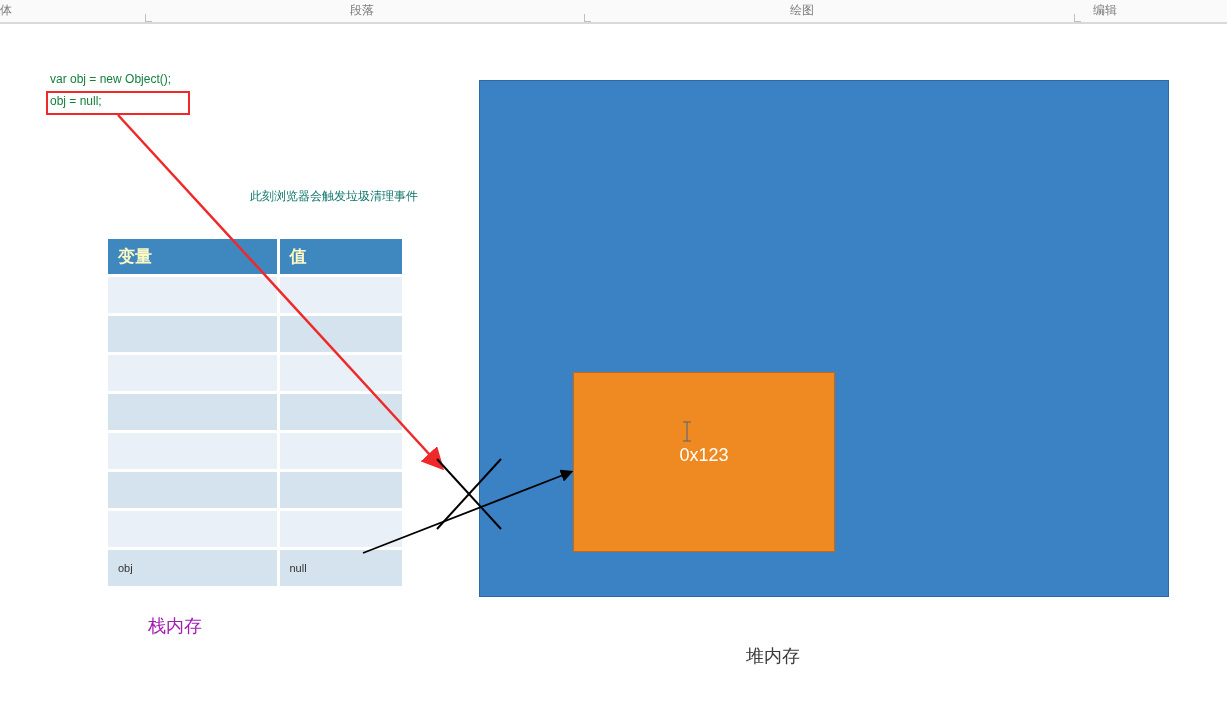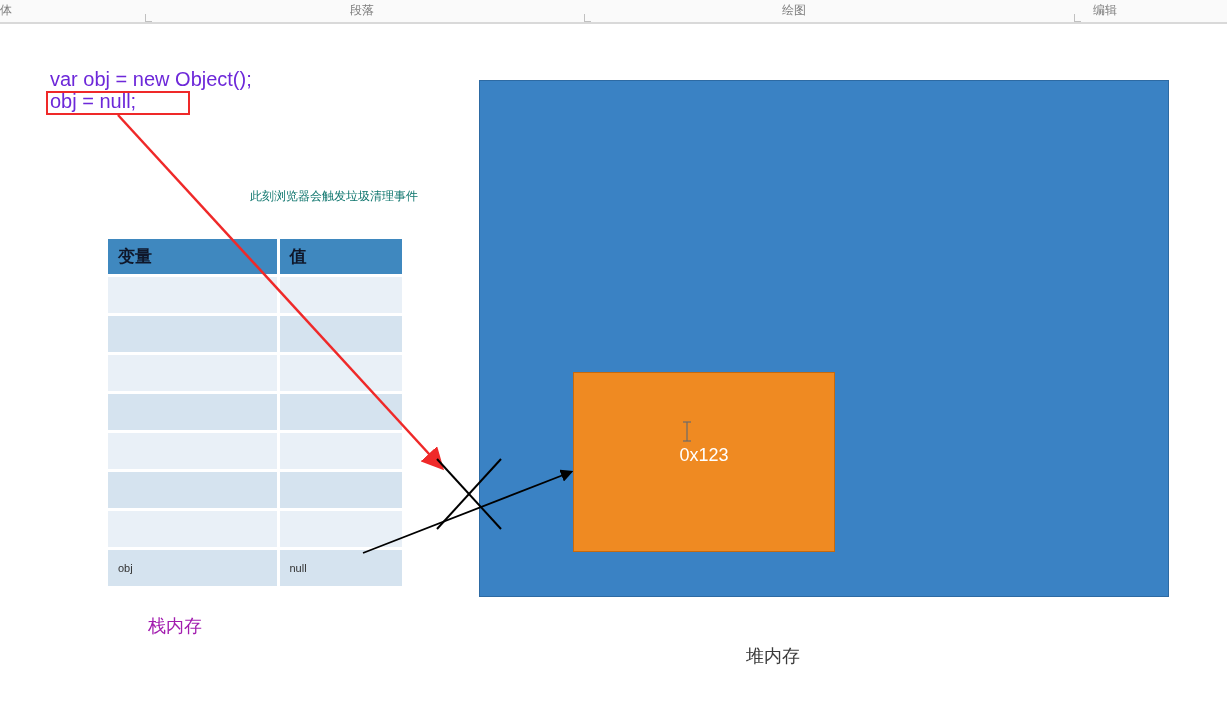--- a/index.html
+++ b/index.html
@@ -46,23 +46,23 @@
     position: absolute;
     top: 2px;
     white-space: nowrap;
   }
 
   
   .code-block {
     position: absolute;
     left: 50px; top: 68px;
     font-family: "Segoe UI", Arial, sans-serif;
-    font-size: 20px;
+    font-size: 12px;
     line-height: 22px;
-    color: #6d28d9;
+    color: #15803d;
     white-space: pre;
   }
   .code-highlight {
     position: absolute;
     left: 46px;
     top: 91px;
     width: 144px;
     height: 24px;
     border: 2px solid #ef2929;
     box-sizing: border-box;
@@ -79,21 +79,21 @@
   
   .stack-table {
     position: absolute;
     left: 105px; top: 236px;
     width: 300px;
     border-collapse: collapse;
     table-layout: fixed;
   }
   .stack-table th {
     background: #3f88bf;
-    color: #0f172a;
+    color: #fef9c3;
     text-align: left;
     font-weight: bold;
     font-size: 17px;
     padding: 6px 10px;
     border: 3px solid #ffffff;
   }
   .stack-table td {
     height: 28px;
     font-size: 11px;
     color: #333;
@@ -158,21 +158,21 @@
   <div class="toolbar">
     <div class="tick" style="left:0; width:150px;">
       <span class="tick-label" style="left:0;">体</span>
       <span class="group-mark" style="left:145px; width:6px;"></span>
     </div>
     <div class="tick" style="position:absolute; left:150px; width:440px;">
       <span class="tick-label" style="left:200px;">段落</span>
       <span class="group-mark" style="left:434px; width:6px;"></span>
     </div>
     <div class="tick" style="position:absolute; left:590px; width:490px;">
-      <span class="tick-label" style="left:192px;">绘图</span>
+      <span class="tick-label" style="left:200px;">绘图</span>
       <span class="group-mark" style="left:484px; width:6px;"></span>
     </div>
     <div class="tick" style="position:absolute; left:1076px; width:147px;">
       <span class="tick-label" style="left:17px;">编辑</span>
     </div>
   </div>
 
   <div class="code-block"><span>var obj = new Object();</span>
 <span>obj = null;</span></div>
   <div class="code-highlight"></div>

